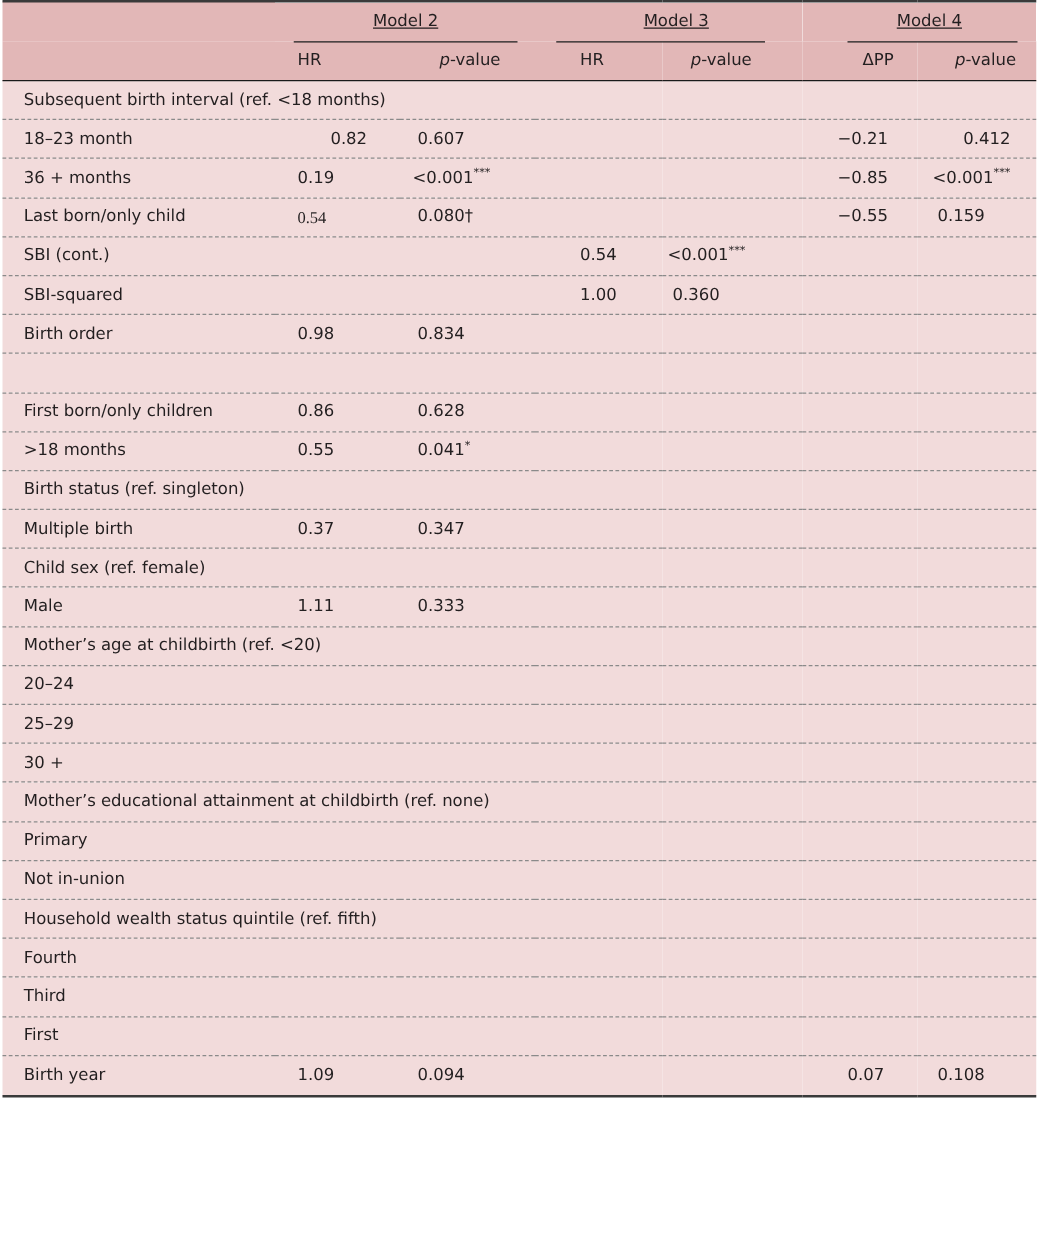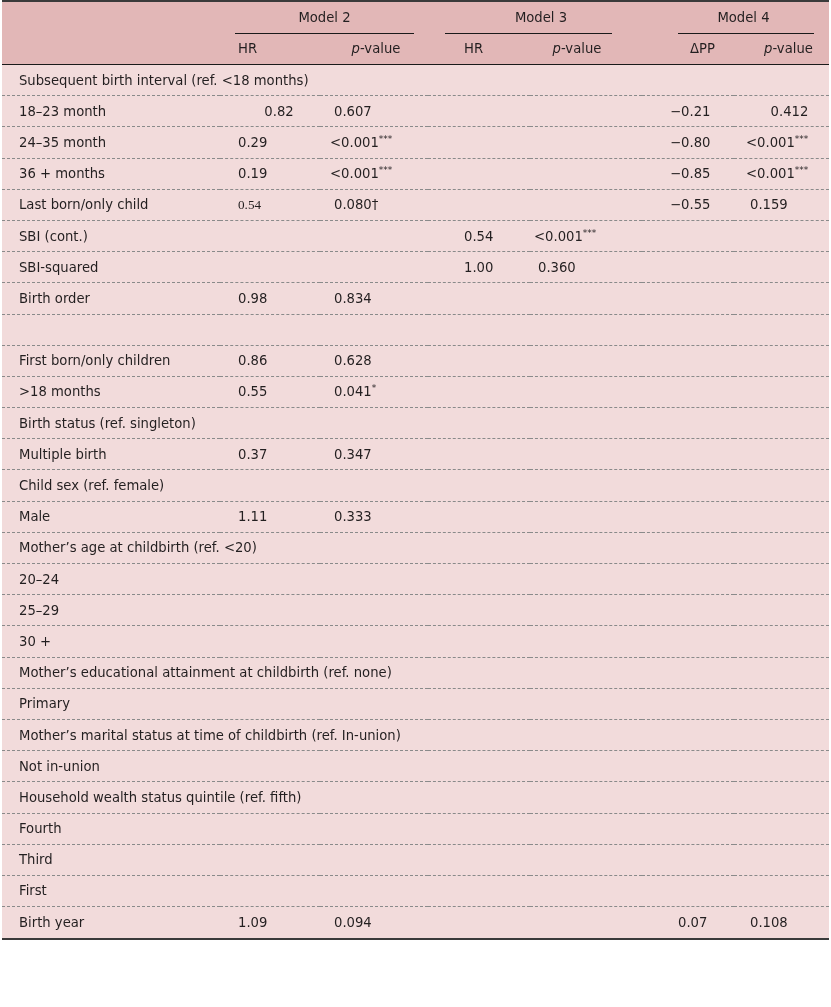--- a/index.html
+++ b/index.html
@@ -12,21 +12,21 @@
   table { border-collapse: collapse; width: 827px; table-layout: fixed; }
   thead tr { background: #e2b7b7; }
   tbody tr { background: #f2dbdb; }
   thead { border-top: 2px solid #3a3a3a; }
   thead tr.r2 th { border-bottom: 1.5px solid #1a1a1a; }
   th { font-weight: normal; padding: 0; height: 31px; }
   td { padding: 0; height: 30.2px; border-bottom: 1px dashed #8a8a8a; white-space: nowrap; }
   tbody tr:last-child td { border-bottom: 2px solid #3a3a3a; height: 31px; }
   .lbl { padding-left: 17px; text-align: left; }
   .grp { position: relative; }
-  .grp span { display: block; text-align: center; }
+  .grp span { display: block; text-align: center; text-decoration: underline; }
   .grp .line { position: absolute; left: 0; right: 0; bottom: -1px; height: 0; border-bottom: 1.3px solid #1a1a1a; }
   .c-hr { padding-left: 3px; text-align: left; }
   .c-p { text-align: center; }
   i { font-style: italic; }
   sup { font-size: 9px; vertical-align: 5px; line-height: 0; }
 </style>
 </head>
 <body>
 
 <div class="wrap">
@@ -79,29 +79,20 @@
         <tr>
           <td class="lbl">18–23 month</td>
           <td style="padding-left:18px;text-align:center;">0.82</td>
           <td style="padding-left:14px;text-align:left;">0.607</td>
           <td style="padding-left:36px;text-align:left;"></td>
           <td style="padding-left:8px;text-align:left;"></td>
           <td style="padding-left: 28px; text-align: left;">−0.21</td>
           <td style="padding-left:16px;text-align:center;">0.412</td>
         </tr>
         <tr>
-          <td class="lbl">24–35 month</td>
-          <td style="padding-left:18px;text-align:left;">0.29</td>
-          <td style="padding-left: 10px; text-align: left;">&lt;0.001<sup>***</sup></td>
-          <td style="padding-left:36px;text-align:left;"></td>
-          <td style="padding-left:8px;text-align:left;"></td>
-          <td style="padding-left: 28px; text-align: left;">−0.80</td>
-          <td style="padding-left: 12px; text-align: left;">&lt;0.001<sup>***</sup></td>
-        </tr>
-        <tr>
           <td class="lbl">36 + months</td>
           <td style="padding-left:18px;text-align:left;">0.19</td>
           <td style="padding-left: 10px; text-align: left;">&lt;0.001<sup>***</sup></td>
           <td style="padding-left:36px;text-align:left;"></td>
           <td style="padding-left:8px;text-align:left;"></td>
           <td style="padding-left: 28px; text-align: left;">−0.85</td>
           <td style="padding-left: 12px; text-align: left;">&lt;0.001<sup>***</sup></td>
         </tr>
         <tr>
           <td class="lbl">Last born/only child</td>
@@ -242,29 +233,20 @@
           <td class="lbl">Mother’s educational attainment at childbirth (ref. none)</td>
           <td style="padding-left:18px;text-align:left;"></td>
           <td style="padding-left:14px;text-align:left;"></td>
           <td style="padding-left:36px;text-align:left;"></td>
           <td style="padding-left:8px;text-align:left;"></td>
           <td style="padding-left:36px;text-align:left;"></td>
           <td style="padding-left:16px;text-align:left;"></td>
         </tr>
         <tr>
           <td class="lbl">Primary</td>
-          <td style="padding-left:18px;text-align:left;"></td>
-          <td style="padding-left:14px;text-align:left;"></td>
-          <td style="padding-left:36px;text-align:left;"></td>
-          <td style="padding-left:8px;text-align:left;"></td>
-          <td style="padding-left:36px;text-align:left;"></td>
-          <td style="padding-left:16px;text-align:left;"></td>
-        </tr>
-        <tr>
-          <td class="lbl">Mother’s marital status at time of childbirth (ref. In-union)</td>
           <td style="padding-left:18px;text-align:left;"></td>
           <td style="padding-left:14px;text-align:left;"></td>
           <td style="padding-left:36px;text-align:left;"></td>
           <td style="padding-left:8px;text-align:left;"></td>
           <td style="padding-left:36px;text-align:left;"></td>
           <td style="padding-left:16px;text-align:left;"></td>
         </tr>
         <tr>
           <td class="lbl">Not in-union</td>
           <td style="padding-left:18px;text-align:left;"></td>

